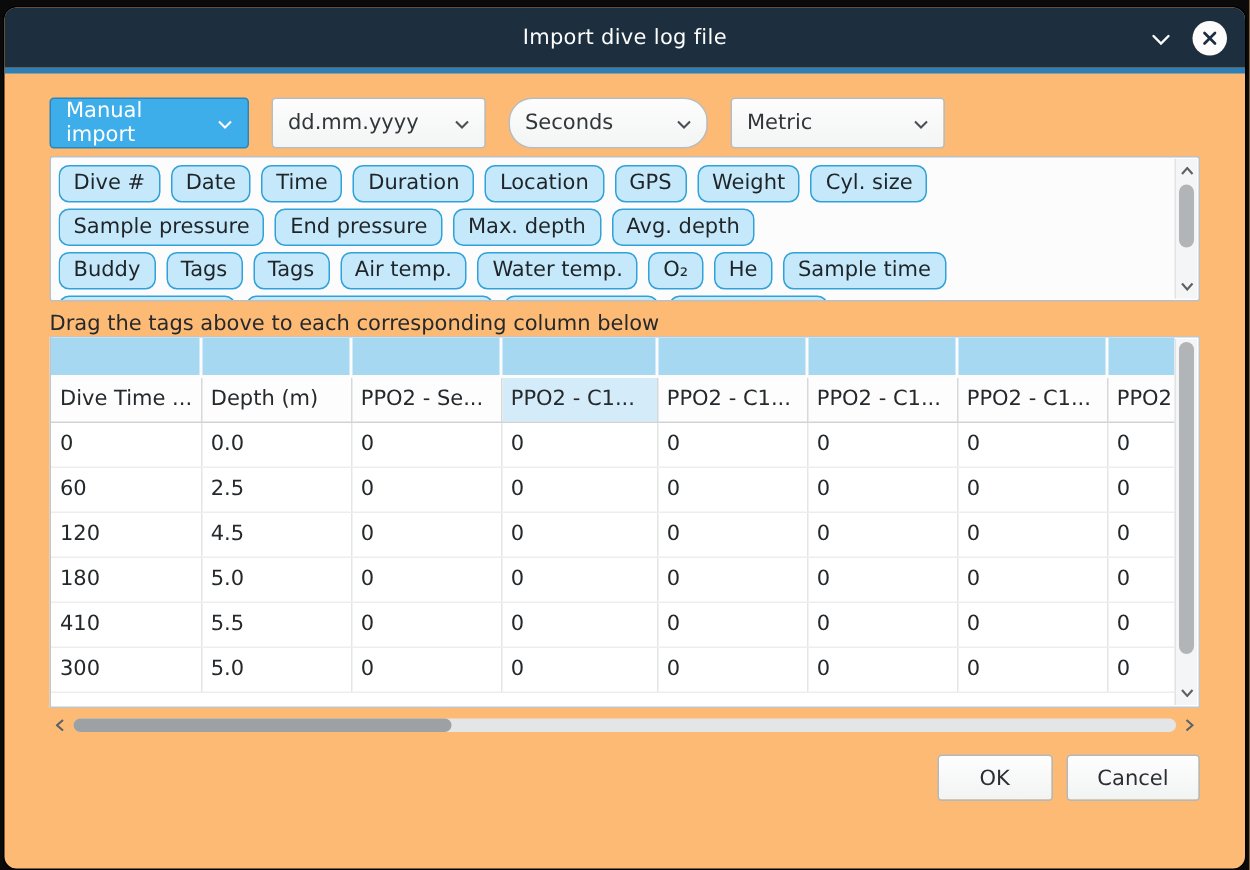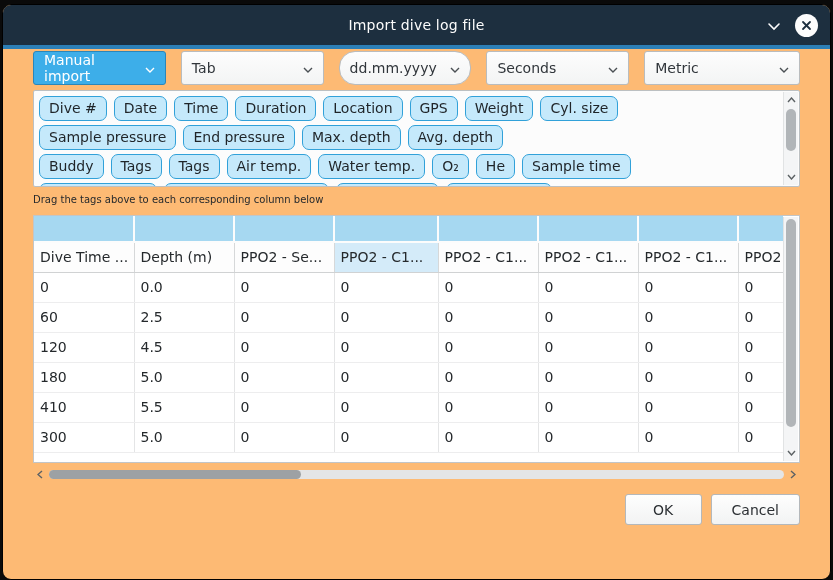--- a/index.html
+++ b/index.html
@@ -32,21 +32,21 @@
   .close-btn {
     width: 23px; height: 23px; border-radius: 50%;
     background: #fcfcfc; display: flex; align-items: center; justify-content: center;
     cursor: pointer;
   }
   .accent-line { height: 4px; background: #2d7fb5; }
 
   .content { padding: 0 30px; }
 
   
-  .combo-row { margin-top: 2px; display: flex; gap: 15px; }
+  .combo-row { margin-top: 16px; display: flex; gap: 15px; }
   .combo {
     height: 34px; background: linear-gradient(#fdfdfd, #f3f4f4);
     border: 1px solid #b9bcbe; border-radius: 3px;
     display: flex; align-items: center; justify-content: space-between;
     padding: 0 10px; font-size: 14px; color: #31363b; cursor: pointer;
   }
   .combo:nth-child(1) { width: 133px; }
   .combo:nth-child(2) { width: 143px; }
   .combo:nth-child(3) { width: 133px; border-radius: 16px; }
   .combo:nth-child(4) { width: 143px; }
@@ -77,25 +77,25 @@
     background: #f4f5f6; border-left: 1px solid #e1e3e4;
   }
   .vs-arrow { position: absolute; left: 0; width: 14px; height: 14px; display: flex; align-items: center; justify-content: center; cursor: pointer; }
   .vs-arrow.up { top: 1px; }
   .vs-arrow.down { bottom: 1px; }
   .vs-arrow svg polyline { stroke: #5c6164; }
   .vs-thumb { position: absolute; left: 2px; width: 10px; background: #b1b5b8; border-radius: 5px; cursor: pointer; }
   .tag-box .vs-thumb { top: 17px; height: 42px; }
 
   
-  .instruction { margin-top: 7px; font-size: 10px; color: #25292c; }
+  .instruction { margin-top: 7px; font-size: 14px; color: #25292c; }
 
   
   .grid-box {
-    margin-top: 10px; height: 248px; position: relative;
+    margin-top: 0; height: 248px; position: relative;
     background: #fff; border: 1px solid #c2c5c7; padding-left: 47px;
   }
   .table-clip { position: absolute; top: 0; left: 0; right: 16px; bottom: 0; overflow: hidden; }
   table { border-collapse: collapse; table-layout: fixed; width: 804px; font-size: 14px; color: #25292c; }
   th.drop-cell {
     height: 26px; background: #a6d8f1;
     border-right: 2px solid #fcfcfc; border-bottom: 2px solid #fcfcfc;
     cursor: pointer;
   }
   th.head-cell {
@@ -155,26 +155,20 @@
       </span>
     </span>
   </div>
   <div class="accent-line"></div>
 
   <div class="content">
 
     <div class="combo-row">
         <div class="combo selected">
           <span>Manual import</span>
-          <span><svg width="10" height="6" viewBox="0 0 10 6">
-              <polyline points="1,1 5,5 9,1" fill="none" stroke-width="1.4"></polyline>
-            </svg></span>
-        </div>
-        <div class="combo">
-          <span>Tab</span>
           <span><svg width="10" height="6" viewBox="0 0 10 6">
               <polyline points="1,1 5,5 9,1" fill="none" stroke-width="1.4"></polyline>
             </svg></span>
         </div>
         <div class="combo">
           <span>dd.mm.yyyy</span>
           <span><svg width="10" height="6" viewBox="0 0 10 6">
               <polyline points="1,1 5,5 9,1" fill="none" stroke-width="1.4"></polyline>
             </svg></span>
         </div>

